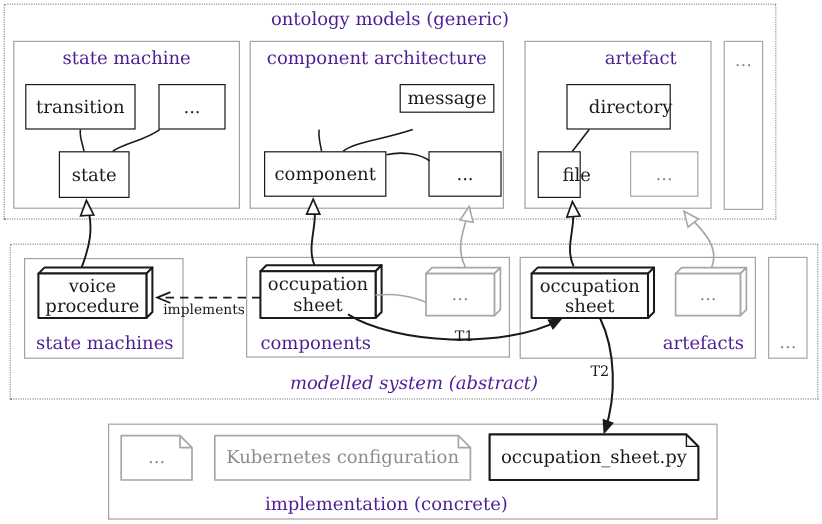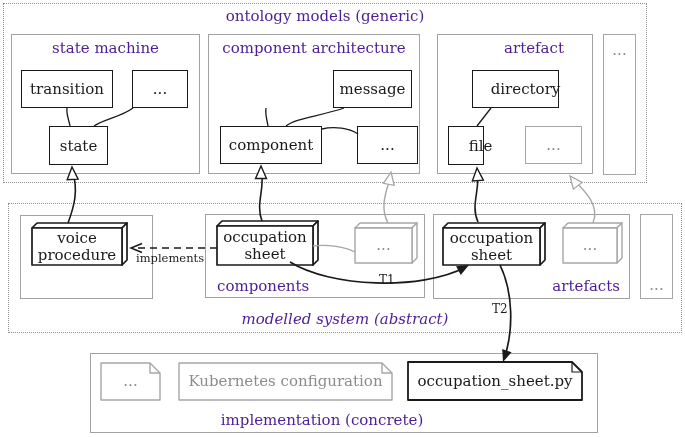--- a/index.html
+++ b/index.html
@@ -31,36 +31,37 @@
   <div class="abs gtxt center" style="left:3px;top:7px;width:644px;">ontology models (generic)</div>
 
   <div class="abs sect" style="left:11px;top:34px;width:189px;height:140px;"></div>
   <div class="abs gtxt center" style="left:11px;top:39px;width:189px;">state machine</div>
   <div class="abs cls" style="left:21px;top:70px;width:92px;height:38px;">transition</div>
   <div class="abs cls" style="left:132px;top:70px;width:56px;height:38px;">...</div>
   <div class="abs cls" style="left:49px;top:126px;width:59px;height:39px;">state</div>
 
   <div class="abs sect" style="left:208px;top:34px;width:212px;height:140px;"></div>
   <div class="abs gtxt center" style="left:208px;top:39px;width:212px;">component architecture</div>
-  <div class="abs cls" style="left:333px;top:70px;width:79px;height:38px;">message</div>
+  <div class="abs cls" style="left:333px;top:70px;width:79px;height:24px;">message</div>
   <div class="abs cls" style="left:220px;top:126px;width:102px;height:38px;">component</div>
   <div class="abs cls" style="left:357px;top:126px;width:61px;height:38px;">...</div>
 
   <div class="abs sect" style="left:437px;top:34px;width:156px;height:140px;"></div>
   <div class="abs gtxt center" style="left:437px;top:39px;width:156px;margin-left:19px;">artefact</div>
   <div class="abs cls" style="left:472px;top:70px;width:87px;height:38px;padding-left:20px;">directory</div>
   <div class="abs cls" style="left:448px;top:126px;width:36px;height:39px;padding-left:29px;">file</div>
   <div class="abs cls grayed" style="left:525px;top:126px;width:57px;height:38px;">...</div>
 
   <div class="abs cls grayed vcol-top" style="left:603px;top:34px;width:33px;height:141px;border-width:1.4px;">...</div>
 
   <div class="abs dashedbox" style="left:8px;top:203px;width:674px;height:130px;"></div>
   <div class="abs gtxt center" style="left:8px;top:310px;width:674px;font-style:italic;">modelled system (abstract)</div>
 
   <div class="abs sect" style="left:20px;top:215px;width:133px;height:84px;"></div>
+  <div class="abs gtxt" style="left:30px;top:277px;">state machines</div>
 
   <div class="abs sect" style="left:205px;top:214px;width:220px;height:84px;"></div>
   <div class="abs gtxt" style="left:217px;top:277px;">components</div>
 
   <div class="abs sect" style="left:433px;top:214px;width:197px;height:85px;"></div>
   <div class="abs gtxt" style="left:520px;top:277px;width:100px;text-align:right;">artefacts</div>
 
   <div class="abs cls grayed vcol-bot" style="left:640px;top:214px;width:33px;height:85px;border-width:1.4px;">...</div>
 
   <div class="abs lbl3d" style="left:32px;top:228px;width:90px;height:37px;">voice procedure</div>

